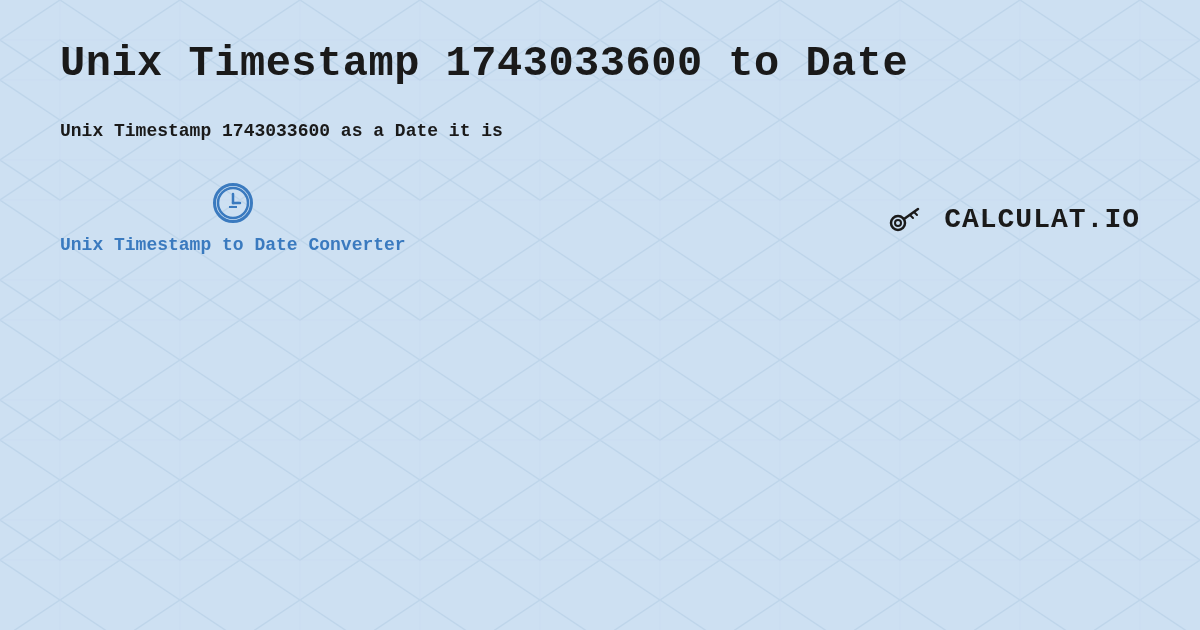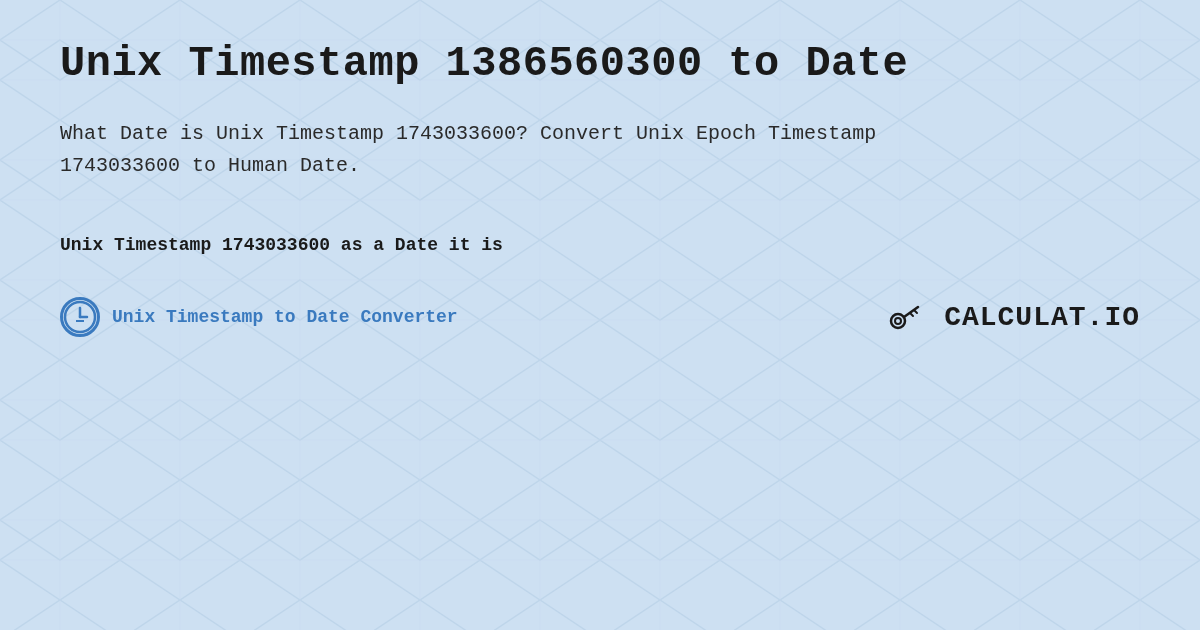--- a/index.html
+++ b/index.html
@@ -64,20 +64,21 @@
       display: flex;
       align-items: center;
       justify-content: space-between;
       margin-top: 20px;
     }
 
     .footer-left {
       display: flex;
       align-items: center;
       gap: 12px;
+      flex-direction: column;
     }
 
     .clock-icon {
       width: 40px;
       height: 40px;
       border: 3px solid #3a7abf;
       border-radius: 50%;
       position: relative;
       display: inline-flex;
       align-items: center;
@@ -148,23 +149,22 @@
       <line x1="0" y1="40" x2="120" y2="40" stroke="#c5d8ed" stroke-width="0.8" opacity="0.5"></line>
       <line x1="0" y1="80" x2="120" y2="80" stroke="#c5d8ed" stroke-width="0.8" opacity="0.5"></line>
       <line x1="60" y1="0" x2="60" y2="120" stroke="#c5d8ed" stroke-width="0.8" opacity="0.5"></line>
     </pattern>
   </defs>
   <rect width="1200" height="630" fill="#cde0f2"></rect>
   <rect width="1200" height="630" fill="url(#diamonds)"></rect>
 </svg>
 
 <div class="content">
-  <h1>Unix Timestamp 1386560300 to Date</h1>
+  <h1>Unix Timestamp 1743033600 to Date</h1>
 
-  <p class="description">What Date is Unix Timestamp 1743033600? Convert Unix Epoch Timestamp 1743033600 to Human Date.</p>
 
   <div class="result">
     <span>Unix Timestamp 1743033600 as a Date it is</span><br>
   </div>
 
   <div class="footer">
     <div class="footer-left">
       <div class="clock-icon">
         <svg width="34" height="34" viewBox="0 0 34 34" fill="none" xmlns="http://www.w3.org/2000/svg">
           <circle cx="17" cy="17" r="15" stroke="#3a7abf" stroke-width="2.5" fill="none"></circle>

